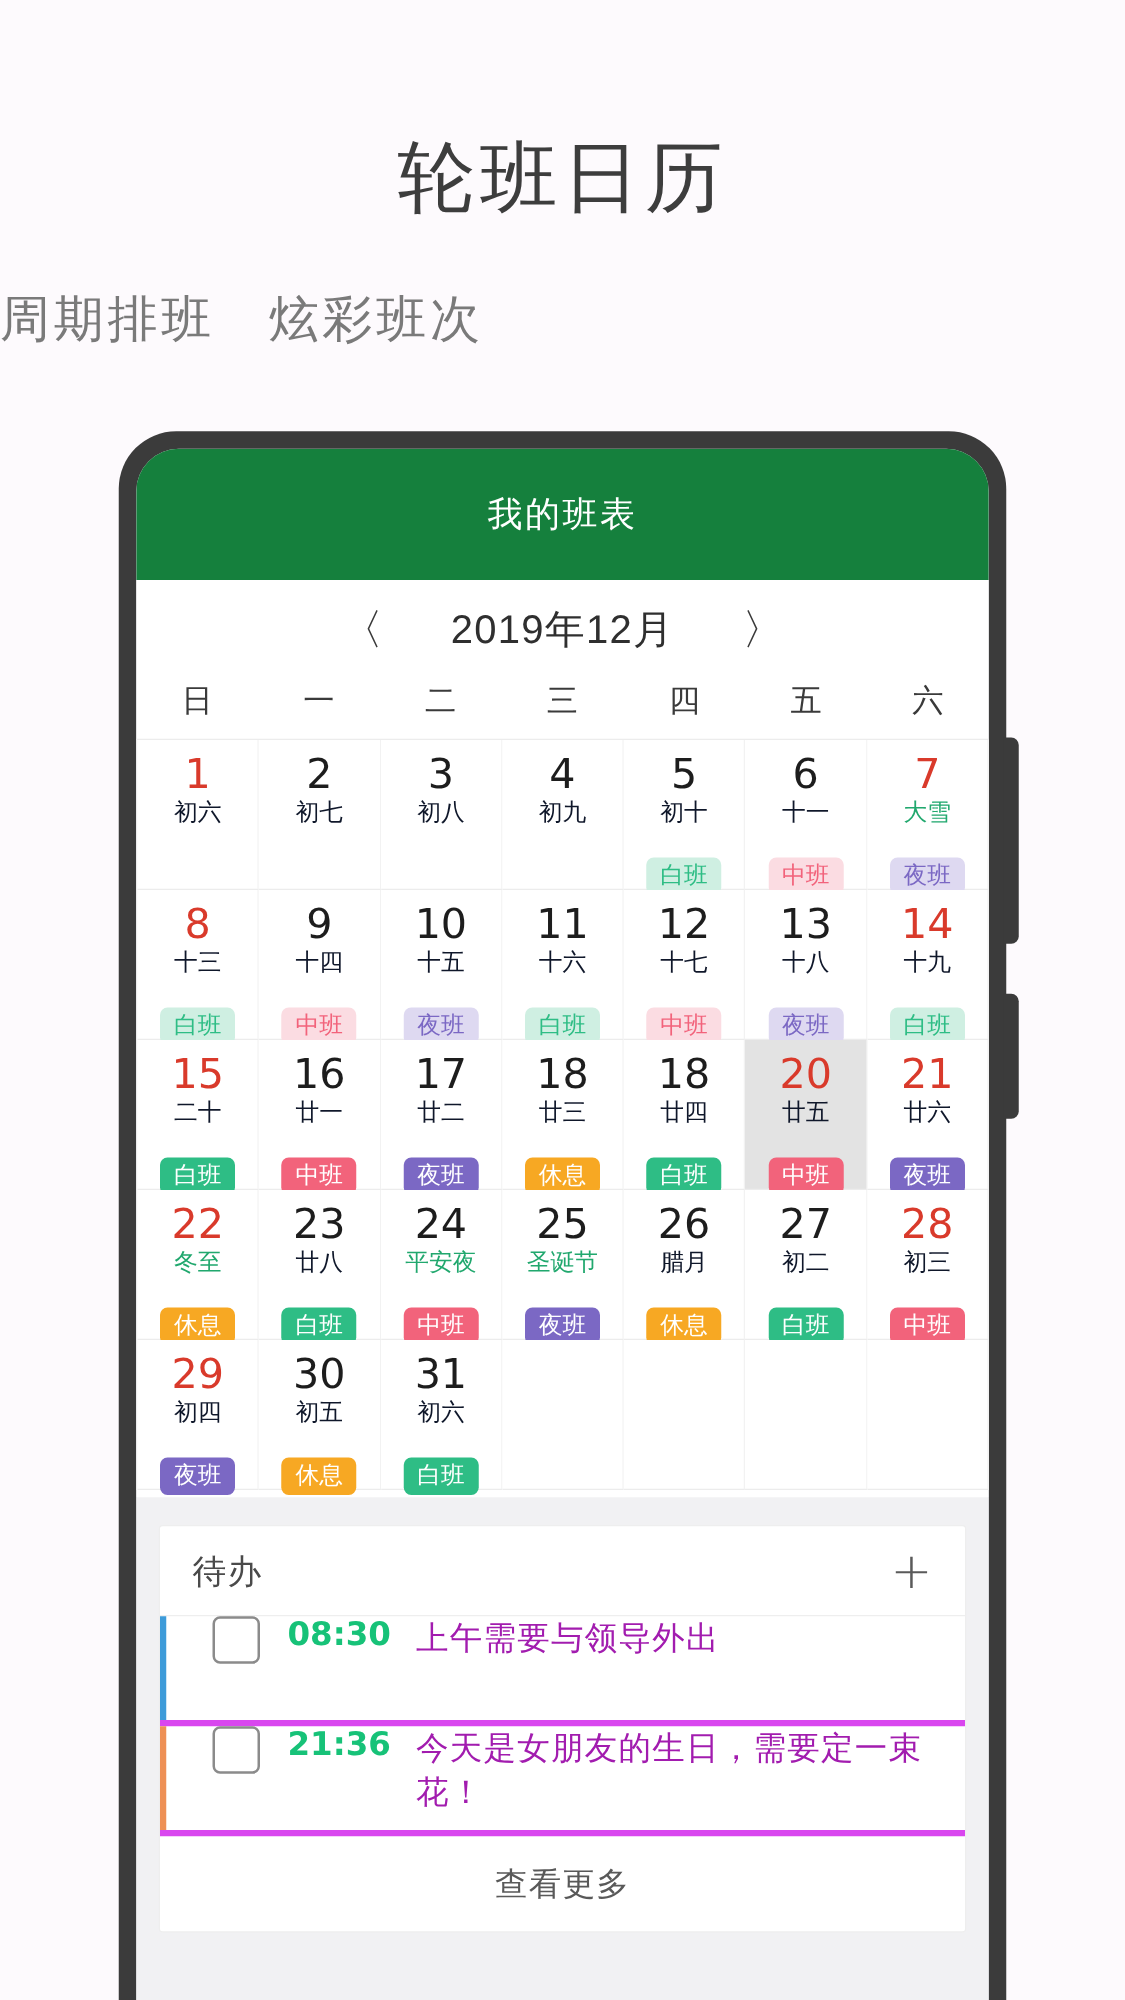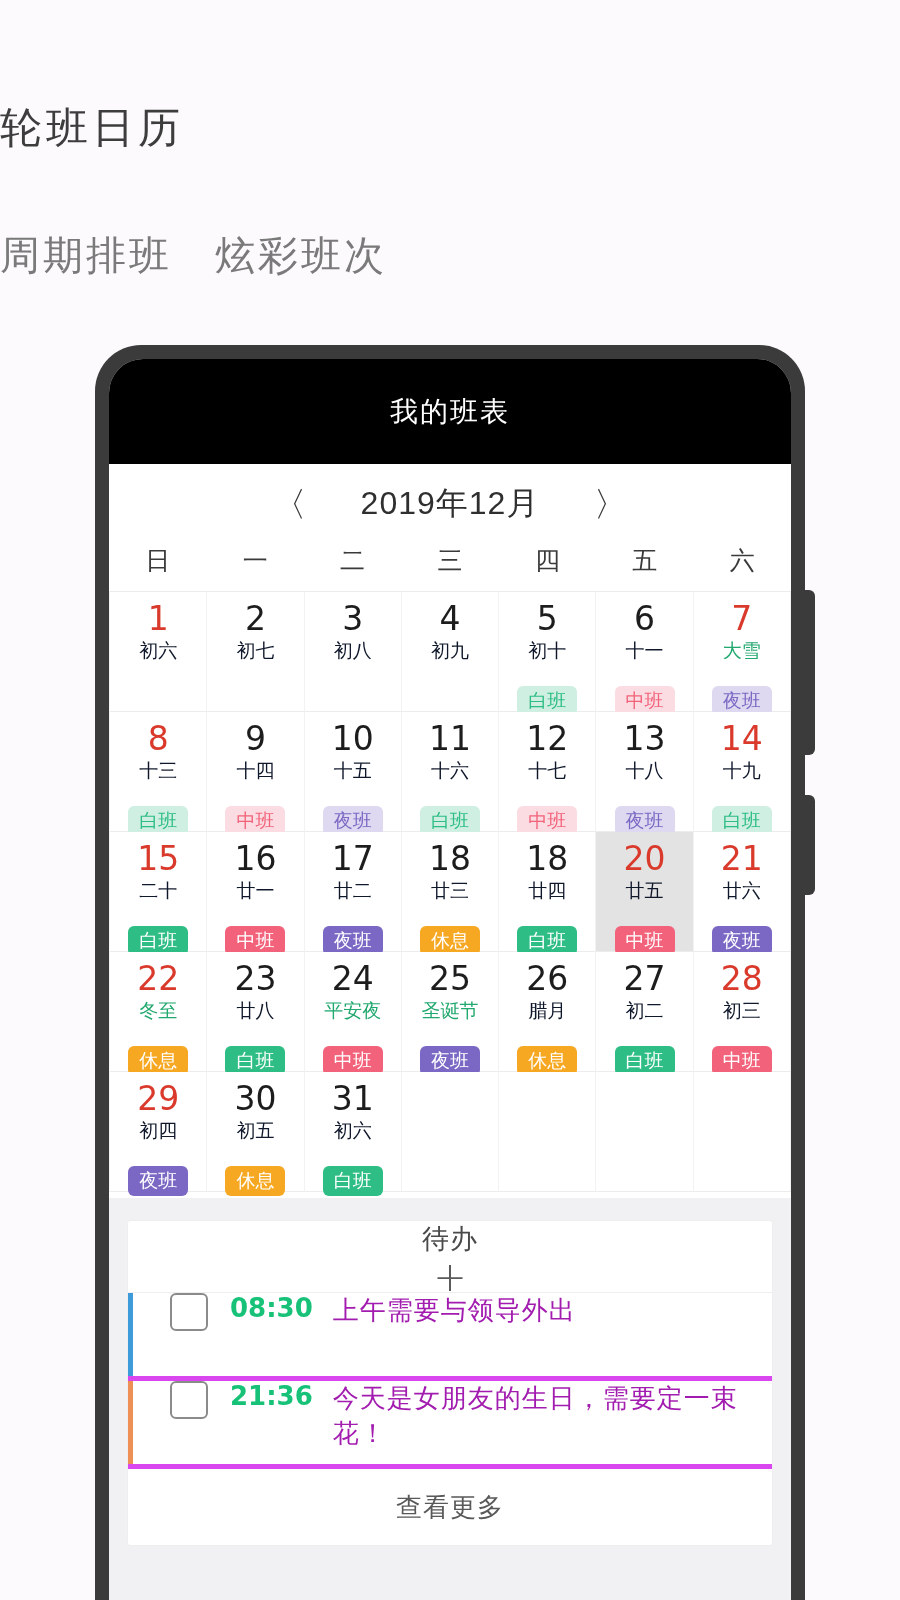--- a/index.html
+++ b/index.html
@@ -7,21 +7,22 @@
     width: 900px; height: 1600px;
     background: #fdfafd;
     font-family: "Liberation Sans", "DejaVu Sans", sans-serif;
     overflow: hidden;
   }
   .page { position: relative; width: 900px; height: 1600px; }
 
   
   .promo-title {
     position: absolute; top: 100px; left: 0; width: 900px;
-    font-size: 42px; font-weight: 400; letter-spacing: 4px;
+    text-align: center;
+    font-size: 62px; font-weight: 400; letter-spacing: 4px;
     color: #3d3d3d;
   }
   .promo-sub {
     position: absolute; top: 228px; left: 0; width: 900px;
     text-align: left;
     font-size: 40px; font-weight: 400; letter-spacing: 3px;
     color: #7a7a7a;
   }
 
   
@@ -44,21 +45,21 @@
     position: relative;
     width: 682px; height: 1251px;
     background: #f1f1f3;
     border-radius: 34px 34px 0 0;
     overflow: hidden;
   }
 
   
   .appbar {
     height: 105px;
-    background: #000000;
+    background: #15803d;
     display: flex; align-items: center; justify-content: center;
   }
   .appbar-title {
     color: #ffffff; font-size: 28px; letter-spacing: 2px;
   }
 
   
   .cal-card { background: #ffffff; padding-bottom: 6px; }
 
   .month-nav {
@@ -125,21 +126,20 @@
     background: #ffffff;
     border: 1px solid #eeeeee;
     border-radius: 3px;
     overflow: hidden;
   }
   .todo-head {
     height: 72px; display: flex; align-items: center;
     justify-content: space-between;
     padding: 0 26px;
     border-bottom: 1px solid #eeeeee;
-    flex-direction: column;
   }
   .todo-head-title { font-size: 27px; color: #4a4a4a; letter-spacing: 1px; }
   .plus-icon {
     font-size: 40px; color: #5a5a5a; line-height: 1;
     font-family: "DejaVu Sans", sans-serif; font-weight: 300;
   }
   .todo-item {
     display: flex; align-items: flex-start;
     height: 88px;
     border-bottom: 5px solid #d946ef;

